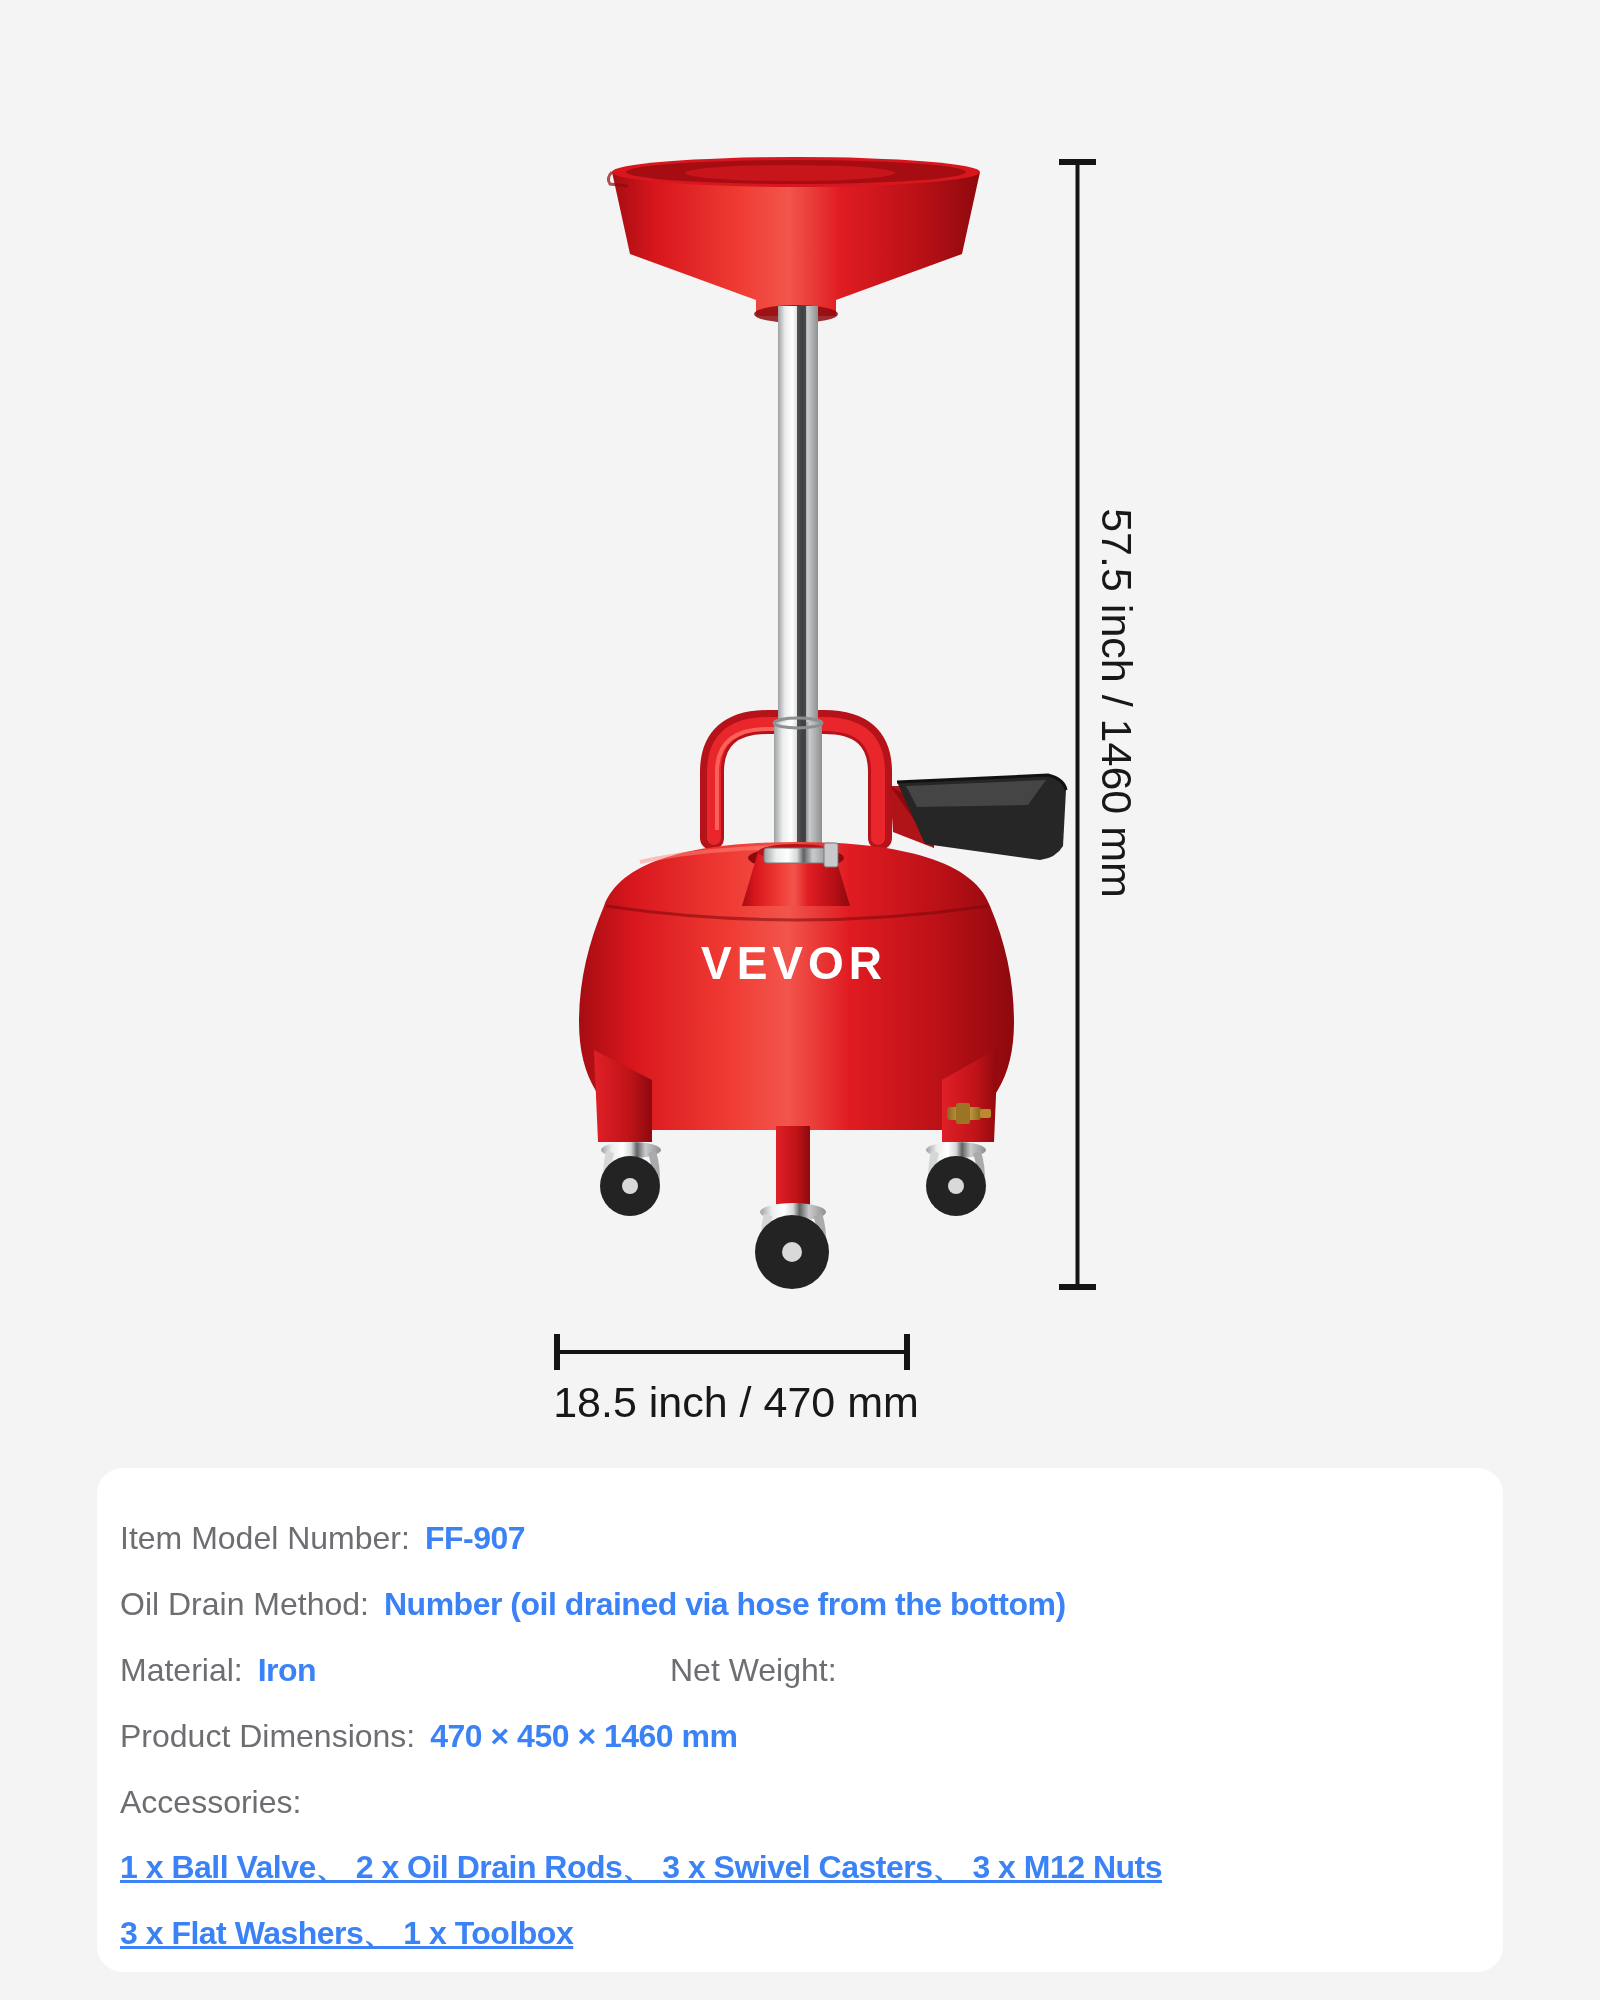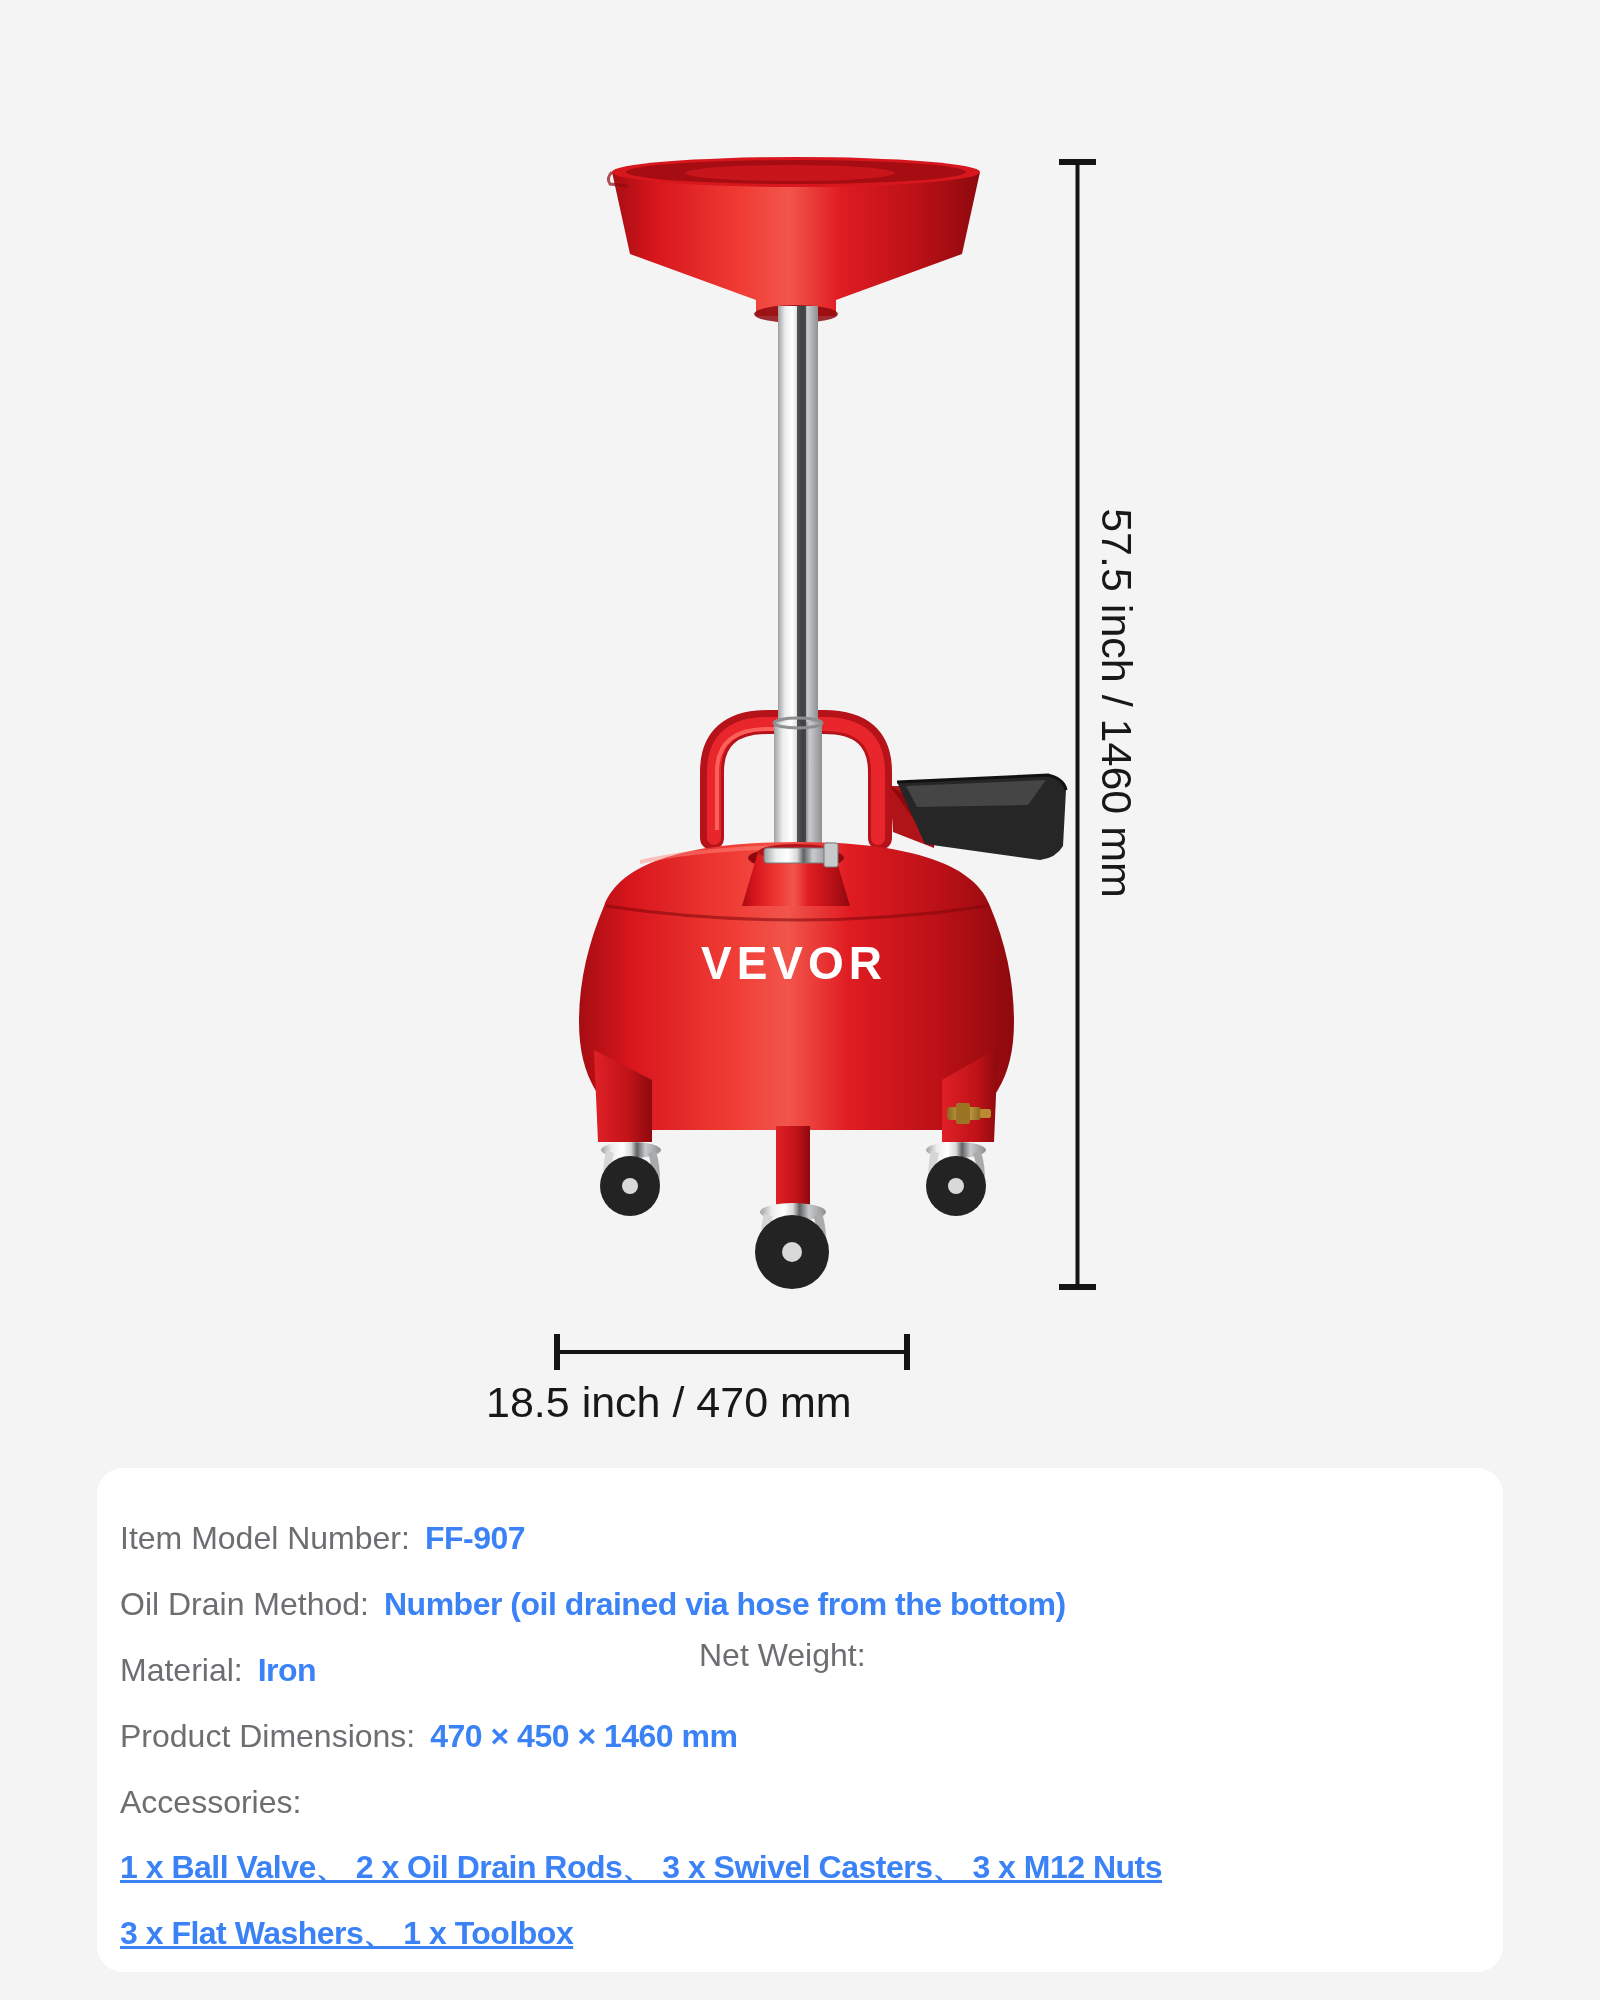--- a/index.html
+++ b/index.html
@@ -7,32 +7,32 @@
     position:relative;width:1600px;height:2000px;background:#f4f4f5;
     font-family:"Liberation Sans",sans-serif;overflow:hidden;
   }
   .scene{position:absolute;left:0;top:0;width:1600px;height:2000px;}
   .dim-label{color:#18181a;font-size:43px;white-space:nowrap;}
   .dim-v{
     position:absolute;left:917px;top:676px;width:400px;height:54px;
     line-height:54px;text-align:center;transform:rotate(90deg);
   }
   .dim-h{
-    position:absolute;left:486px;top:1378px;width:500px;
+    position:absolute;left:486px;top:1378px;width:500px;text-align:center;
   }
   .spec-card{
     position:absolute;left:97px;top:1468px;width:1406px;height:504px;
     background:#ffffff;border-radius:26px;box-sizing:border-box;
     padding:37px 30px 0 23px;
   }
   .spec-row{position:relative;height:66px;display:flex;align-items:center;font-size:32px;white-space:nowrap;}
   .lbl{color:#6c6e71;}
   .val{color:#3b82f6;font-weight:bold;margin-left:15px;letter-spacing:-0.5px;}
   .val.solo{margin-left:0;text-decoration:underline;}
-  .pair2{position:absolute;left:579px;top:0;height:66px;display:flex;align-items:flex-start;}
+  .pair2{position:absolute;left:550px;top:0;height:66px;display:flex;align-items:center;}
 </style>
 </head>
 <body>
 
 <div class="canvas">
 
   <svg class="scene" viewBox="0 0 1600 2000" aria-hidden="true">
     <defs>
       <linearGradient id="redH" x1="0" y1="0" x2="1" y2="0">
         <stop offset="0" stop-color="#a50d12"></stop>

